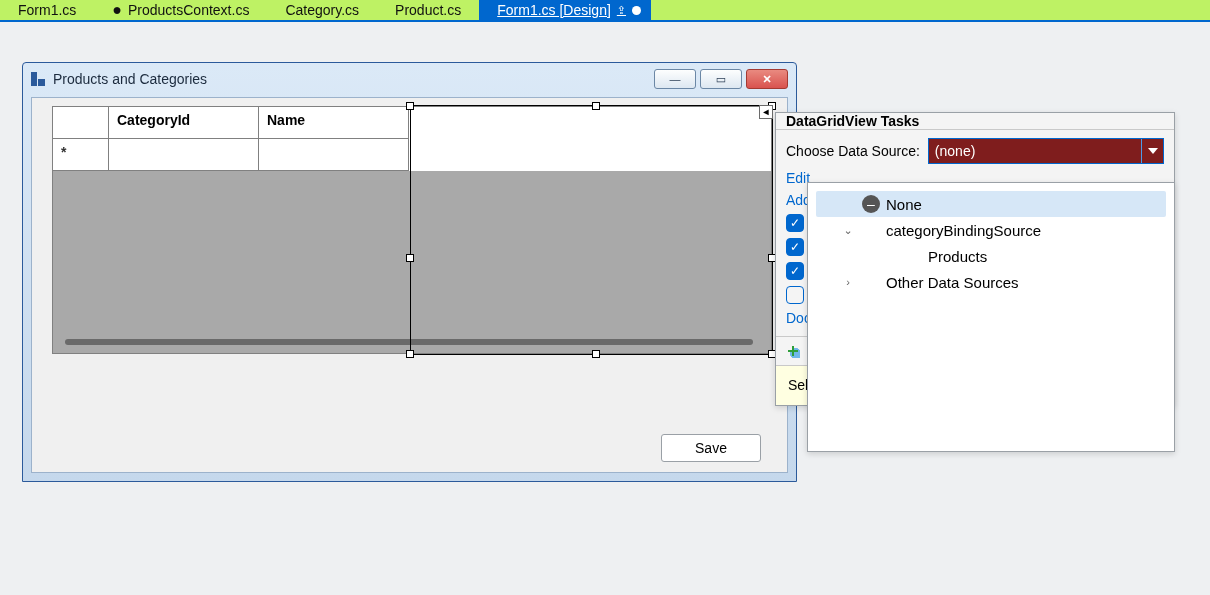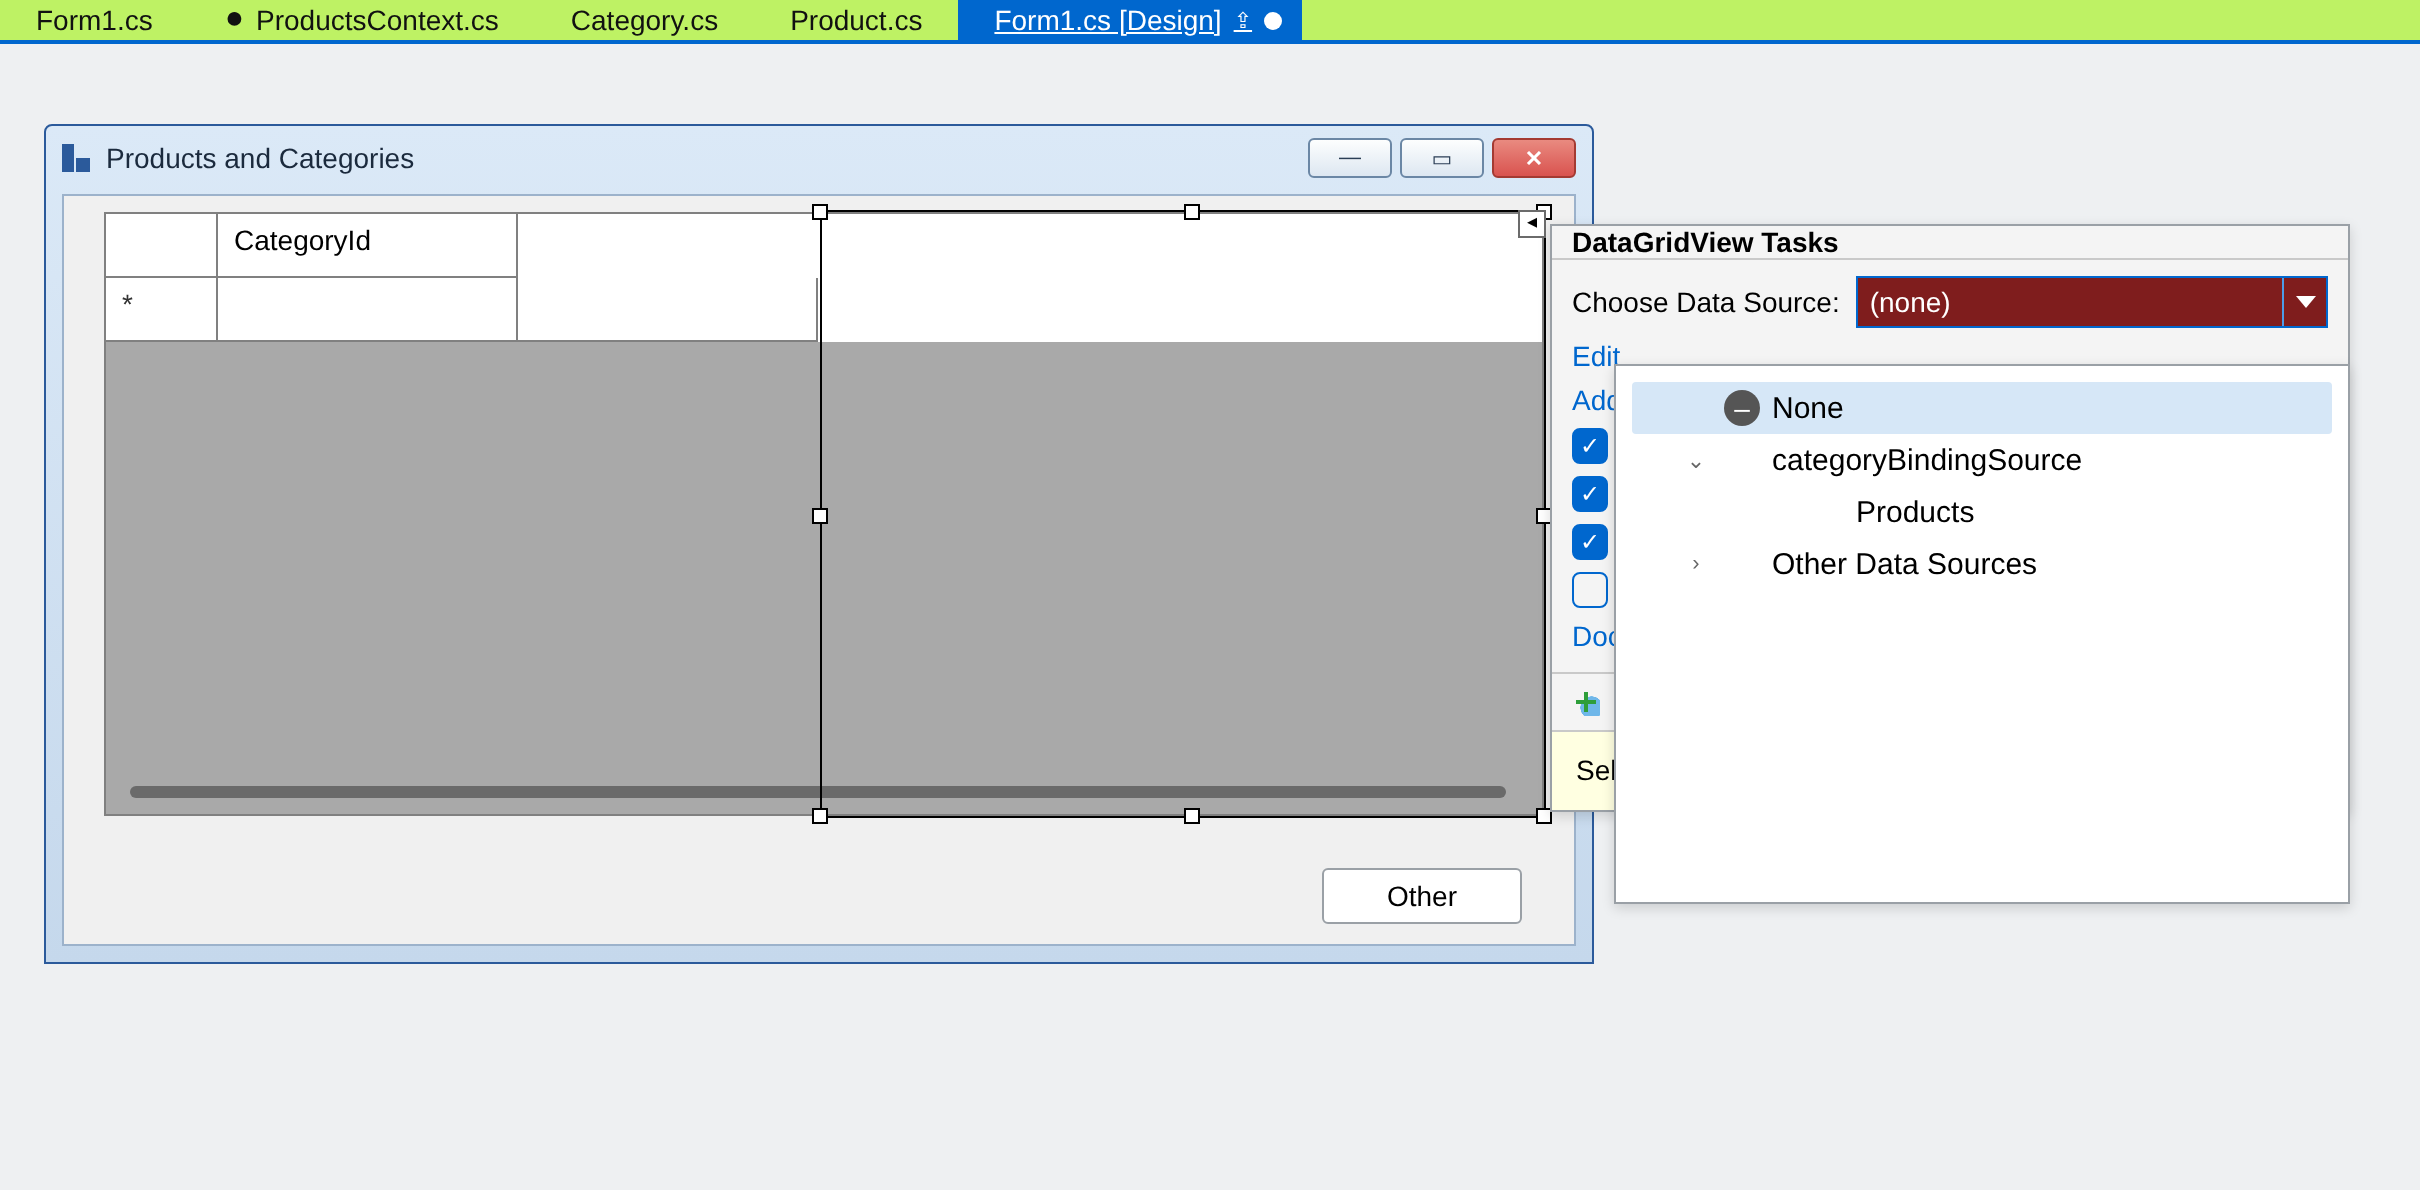--- a/index.html
+++ b/index.html
@@ -94,21 +94,21 @@
       border: 1px solid #9aa0a6;
       border-radius: 3px;
       background: #fff;
       text-align: center;
       line-height: 26px;
     }
     
     .dgv-wrap {
       position: absolute;
       left: 20px; top: 8px;
-      width: 720px; height: 302px;
+      width: 720px; height: 248px; font-weight: bold;
     }
     .dgv {
       width: 100%; height: 100%;
       border: 1px solid #808080;
       background: #a9a9a9;
       position: relative;
       overflow: hidden;
     }
     .dgv-head {
       display: grid;
@@ -276,20 +276,21 @@
         <div class="caption-btn close">✕</div>
       </div>
     </div>
     <div class="form-client">
 
       <div class="dgv-wrap">
         <div class="dgv">
           <div class="dgv-head">
             <div></div>
             <div>CategoryId</div>
+            <div>Name</div>
           </div>
           <div class="dgv-row">
             <div class="rowhdr">*</div>
             <div></div>
             <div></div>
           </div>
           <div class="dgv-hscroll"></div>
         </div>
 
         <span class="sel-border-top"></span>
@@ -300,21 +301,21 @@
         <span class="handle h-tm"></span>
         <span class="handle h-tr"></span>
         <span class="handle h-ml"></span>
         <span class="handle h-mr"></span>
         <span class="handle h-bl"></span>
         <span class="handle h-bm"></span>
         <span class="handle h-br"></span>
         <span class="smart-tag">◂</span>
       </div>
 
-      <div class="save-btn">Other</div>
+      <div class="save-btn">Save</div>
     </div>
   </div>
 
   <div class="tasks">
     <div class="tasks-title">DataGridView Tasks</div>
     <div class="tasks-body">
       <div class="row">
         <span>Choose Data Source:</span>
         <div class="combo">
           <span>(none)</span>

